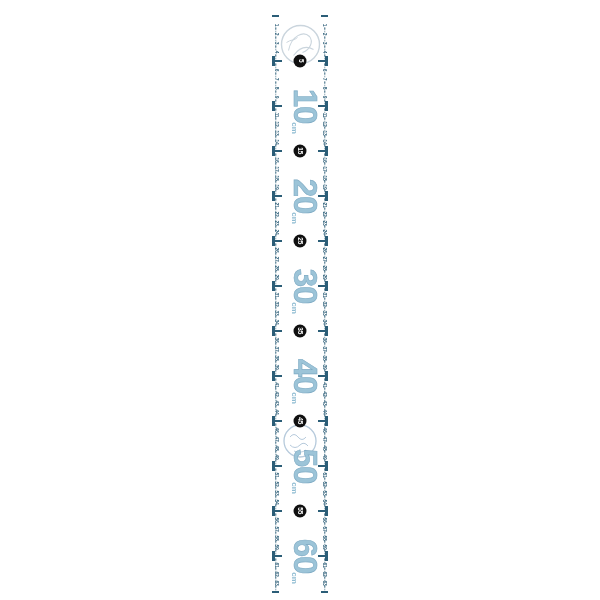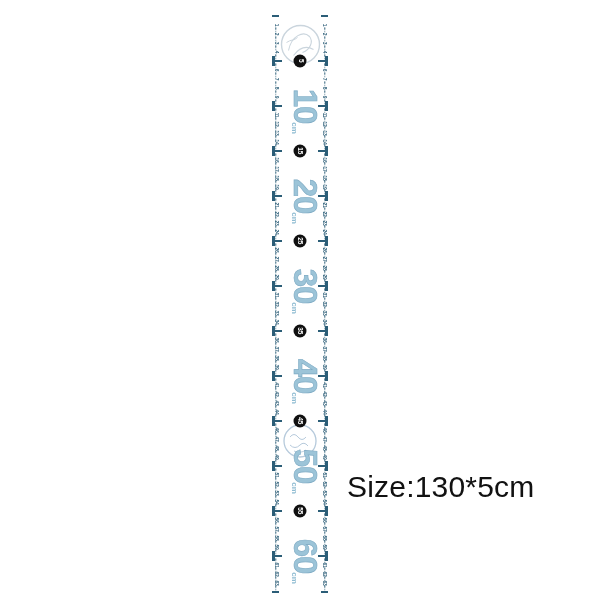--- a/index.html
+++ b/index.html
@@ -643,14 +643,13 @@
         <span>35</span>
       </div>
       <div class="marker" style="left: 31px; top: 405px;">
         <span>45</span>
       </div>
       <div class="marker" style="left: 31px; top: 495px;">
         <span>55</span>
       </div>
     </div>
 
-  <div class="size-label">Size:130*5cm</div>
 </div>
 
 </body></html>

